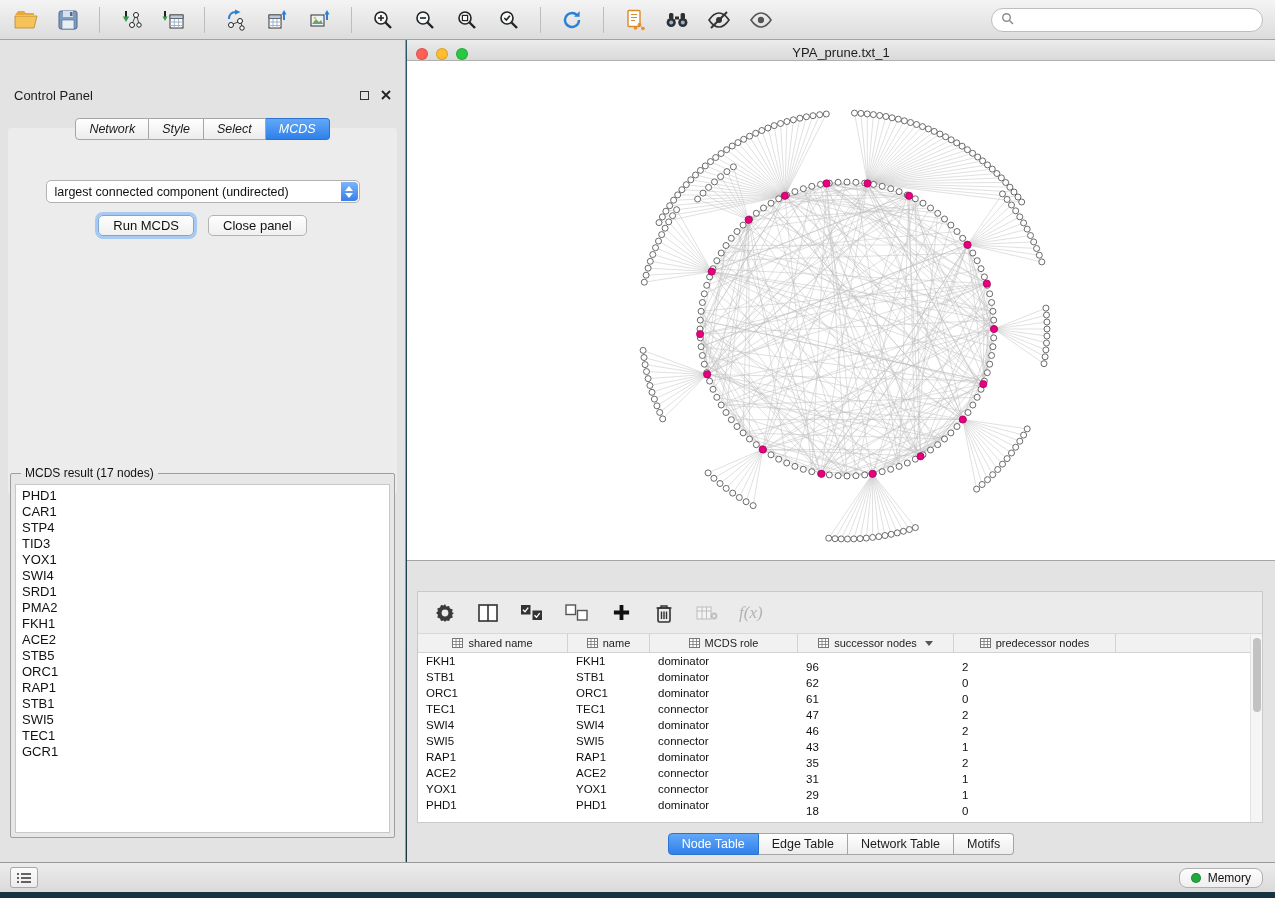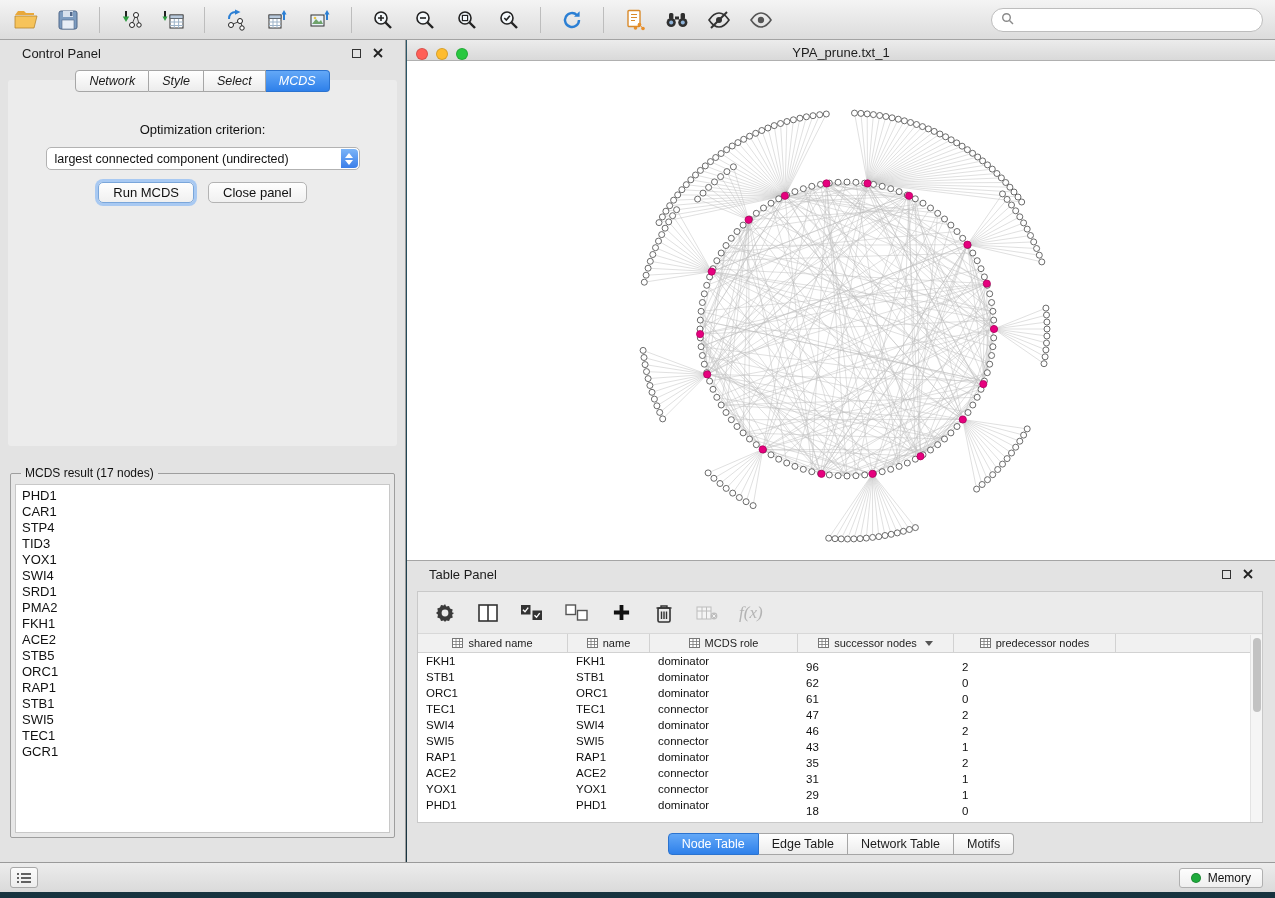--- a/index.html
+++ b/index.html
@@ -10,21 +10,21 @@
   
   .toolbar{position:absolute;left:0;top:0;width:1275px;height:40px;background:linear-gradient(#f4f4f4,#dcdcdc);border-bottom:1px solid #a3a3a3;display:flex;align-items:center;padding:0 12px 0 6px;}
   #toolbar-icons{display:flex;align-items:center;gap:2px;}
   .tb-btn{width:40px;height:32px;display:flex;align-items:center;justify-content:center;border-radius:4px;}
   .tb-sep{width:1px;height:26px;background:#bdbdbd;margin:0 9px;}
   .search-wrap{margin-left:auto;width:272px;height:24px;background:#fff;border:1px solid #bdbdbd;border-radius:12px;display:flex;align-items:center;padding:0 9px;gap:6px;}
   .search-wrap input{border:none;outline:none;flex:1;font-size:12px;background:transparent;font-family:"Liberation Sans",sans-serif;}
 
   
   #control-panel{position:absolute;left:0;top:40px;width:406px;height:822px;background:#e3e3e3;border-right:1px solid #9d9d9d;}
-  .panel-header{height:26px;display:flex;align-items:center;padding:0 22px;font-size:13px;color:#1c1c1c;}
+  .panel-header{height:26px;display:flex;align-items:flex-start;padding:0 14px;font-size:13px;color:#1c1c1c;margin-top:48px;}
   .win-btns{margin-left:auto;display:flex;gap:12px;align-items:center;}
   .minbox{width:9px;height:9px;border:1.5px solid #333;display:inline-block;background:transparent;}
   .seg-tabs{display:flex;justify-content:center;margin-top:4px;position:relative;z-index:2;font-style:italic;}
   .seg-tab{font-size:12.5px;padding:3px 13px;background:linear-gradient(#ffffff,#ececec);border:1px solid #a6a6a6;border-left:none;color:#1c1c1c;cursor:default;}
   .seg-tab:first-child{border-left:1px solid #a6a6a6;border-radius:4px 0 0 4px;}
   .seg-tab:last-child{border-radius:0 4px 4px 0;}
   .seg-tab.active{background:linear-gradient(#63a8f7,#2e80ea);color:#fff;border-color:#2b73cf;}
   .mcds-card{position:relative;margin:-12px 8px 0;height:366px;background:#ececec;border-radius:3px;padding-top:42px;}
   .opt-label{text-align:center;font-size:13px;color:#111;}
   .mac-select{margin:10px auto 0;width:314px;height:23px;background:#fff;border:1px solid #b2b2b2;border-radius:5px;display:flex;align-items:center;padding-left:8px;font-size:12.5px;color:#111;position:relative;}
@@ -60,21 +60,21 @@
   .col0{width:150px}.col1{width:82px}.col2{width:148px}.col3{width:156px}.col4{width:162px}
   .num{text-align:left;padding-right:12px;margin-top:12px;}
   .chev{width:0;height:0;border-left:4px solid transparent;border-right:4px solid transparent;border-top:5px solid #555;margin-left:3px;}
   .tp-scroll{position:absolute;right:0;top:43px;bottom:0;width:12px;background:#f5f5f5;border-left:1px solid #e3e3e3;}
   .tp-thumb{position:absolute;top:3px;left:2px;width:8px;height:74px;background:#c2c2c2;border-radius:4px;}
   .tp-tabs{position:absolute;top:272px;left:0;right:0;display:flex;justify-content:center;}
 
   
   #status-bar{position:absolute;left:0;top:862px;width:1275px;height:30px;background:linear-gradient(#ececec,#dadada);border-top:1px solid #9a9a9a;display:flex;align-items:center;}
   .sb-btn{width:28px;height:21px;border:1px solid #a8a8a8;border-radius:3px;background:linear-gradient(#fbfbfb,#ededed);display:flex;align-items:center;justify-content:center;margin-left:10px;}
-  .memory-btn{margin-left:auto;margin-right:12px;display:flex;align-items:center;gap:7px;border:1px solid #b0b0b0;border-radius:3px;background:linear-gradient(#fdfdfd,#efefef);padding:2px 11px;font-size:12px;color:#111;}
+  .memory-btn{margin-left:auto;margin-right:12px;display:flex;align-items:center;gap:7px;border:1px solid #b0b0b0;border-radius:8px;background:linear-gradient(#fdfdfd,#efefef);padding:2px 11px;font-size:12px;color:#111;}
   .mem-dot{width:10px;height:10px;border-radius:50%;background:#1faa3c;border:1px solid rgba(0,0,0,0.2);}
 </style>
 </head>
 <body>
 
 <div class="screen">
 
   <div class="toolbar">
     <div id="toolbar-icons">
         <div class="tb-btn">
@@ -233,21 +233,20 @@
             </svg></span>
       </span>
     </div>
     <div class="seg-tabs" id="cp-tabs">
         <div class="seg-tab">Network</div>
         <div class="seg-tab">Style</div>
         <div class="seg-tab">Select</div>
         <div class="seg-tab active">MCDS</div>
       </div>
     <div class="mcds-card">
-      <div class="opt-label">Optimization criterion:</div>
       <div class="mac-select">
         <span>largest connected component (undirected)</span>
         <span class="sel-stepper">
             <i class="up"></i>
             <i class="dn"></i>
           </span>
       </div>
       <div class="btn-row">
         <button class="mac-btn focus">Run MCDS</button>
         <button class="mac-btn">Close panel</button>

